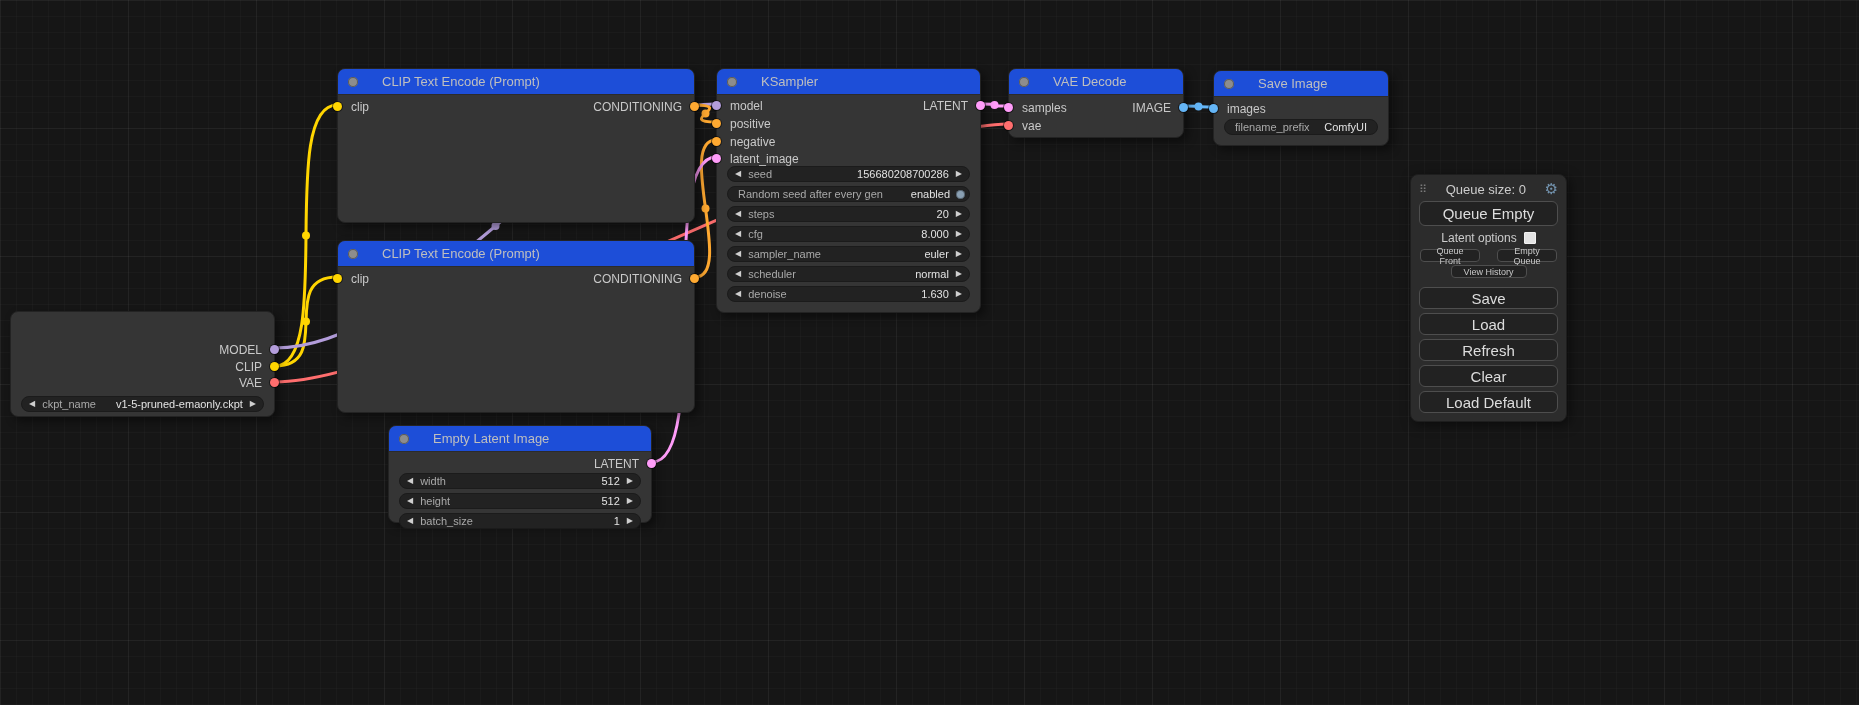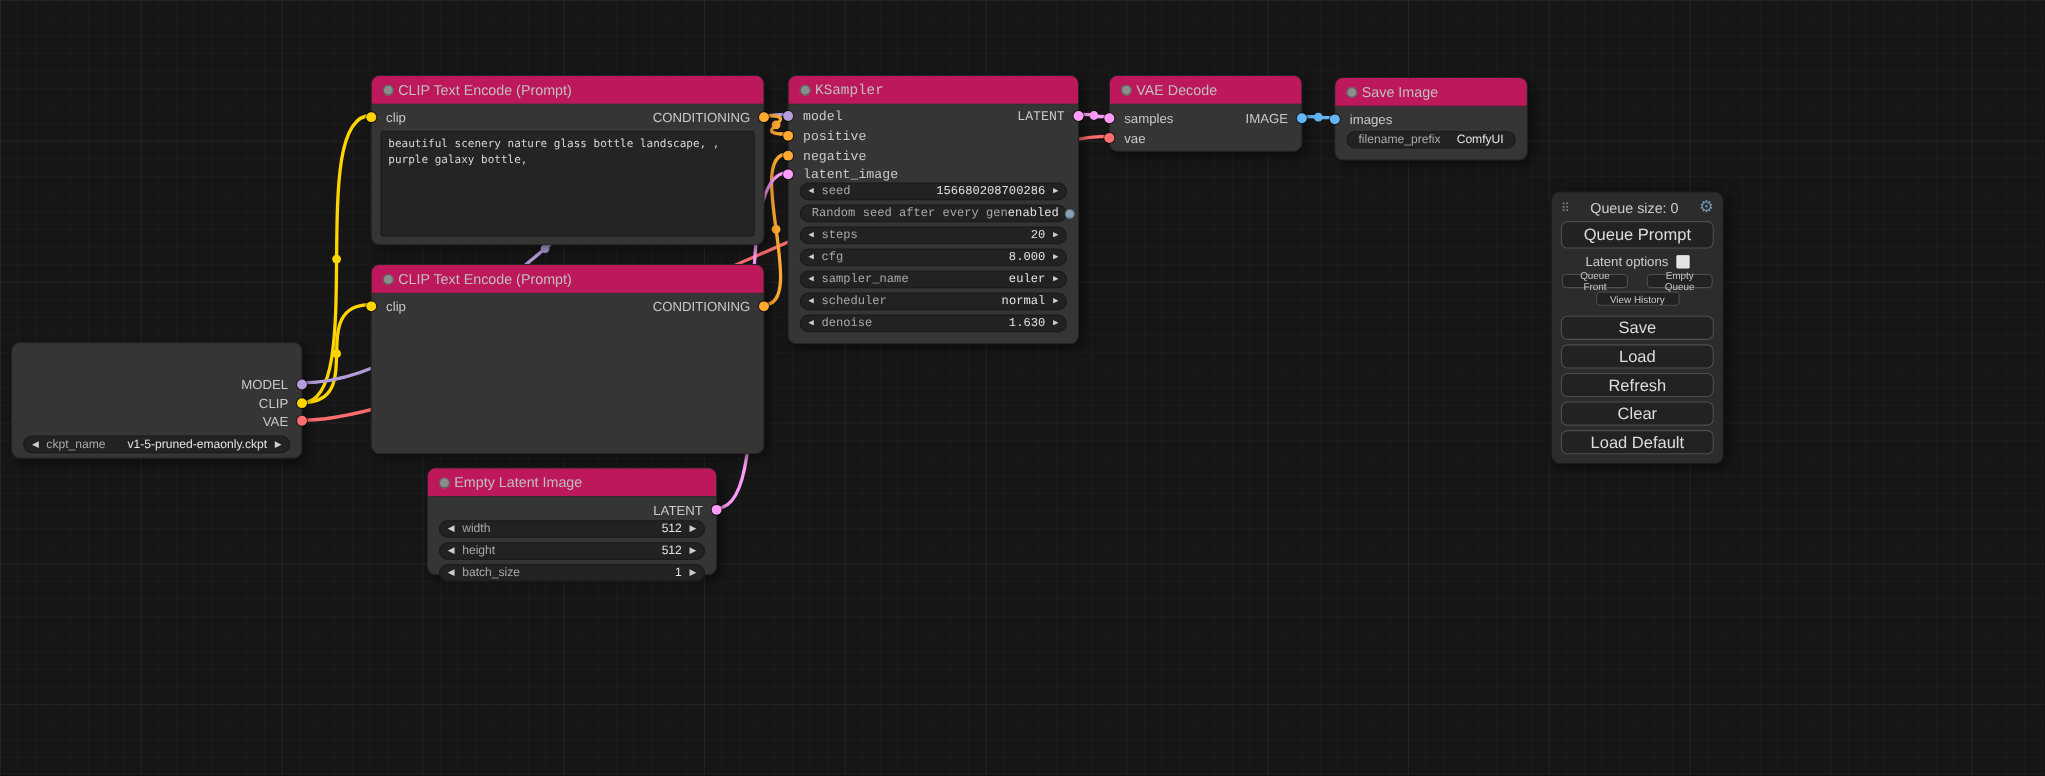--- a/index.html
+++ b/index.html
@@ -21,22 +21,22 @@
   .wire-latent{stroke:var(--c-latent);} .wire-image{stroke:var(--c-image);}
   .ld-model{fill:var(--c-model);} .ld-clip{fill:var(--c-clip);}
   .ld-vae{fill:var(--c-vae);} .ld-conditioning{fill:var(--c-conditioning);}
   .ld-latent{fill:var(--c-latent);} .ld-image{fill:var(--c-image);}
 
   .node{
     position:absolute;z-index:2;background:#353535;border:1px solid #232323;
     border-radius:8px;box-shadow:4px 4px 10px rgba(0,0,0,0.45);box-sizing:border-box;
   }
   .node-title{
-    height:26px;display:flex;align-items:center;gap:4px;padding:0 10px;
-    background:#be185d;border-radius:7px 7px 0 0;border-bottom:1px solid #2b2b2b;box-sizing:border-box;
+    height:26px;display:flex;align-items:center;gap:24px;padding:0 10px;
+    background:#1d4ed8;border-radius:7px 7px 0 0;border-bottom:1px solid #2b2b2b;box-sizing:border-box;
   }
   .collapse-dot{width:10px;height:10px;border-radius:50%;background:#8d8d8d;box-shadow:inset 0 0 0 1px #5a5a5a;flex:0 0 auto;}
   .title-text{font-size:13px;color:#bfbfbf;white-space:nowrap;}
   .dot{position:absolute;width:9px;height:9px;border-radius:50%;box-shadow:0 0 0 1px rgba(0,0,0,0.5);z-index:3;}
   .dot.in{left:-5px;} .dot.out{right:-5px;}
   .dot-model{background:var(--c-model);} .dot-clip{background:var(--c-clip);}
   .dot-vae{background:var(--c-vae);} .dot-conditioning{background:var(--c-conditioning);}
   .dot-latent{background:var(--c-latent);} .dot-image{background:var(--c-image);}
   .slot-label{position:absolute;font-size:12px;color:#c9c9c9;height:14px;line-height:14px;white-space:nowrap;}
   .slot-label.in-label{left:13px;} .slot-label.out-label{right:12px;}
@@ -127,21 +127,20 @@
 
   <div class="node" style="left:337px;top:68px;width:358px;height:155px;">
     <div class="node-title">
       <span class="collapse-dot"></span>
       <span class="title-text">CLIP Text Encode (Prompt)</span>
     </div>
     <span class="dot in dot-clip" style="top:33px"></span>
     <span class="slot-label in-label" style="top:31px">clip</span>
     <span class="slot-label out-label" style="top:31px">CONDITIONING</span>
     <span class="dot out dot-conditioning" style="top:33px"></span>
-    <div class="prompt" style="top:50px;height:96px;">beautiful scenery nature glass bottle landscape, , purple galaxy bottle,</div>
   </div>
 
   <div class="node" style="left:337px;top:240px;width:358px;height:173px;">
     <div class="node-title">
       <span class="collapse-dot"></span>
       <span class="title-text">CLIP Text Encode (Prompt)</span>
     </div>
     <span class="dot in dot-clip" style="top:33px"></span>
     <span class="slot-label in-label" style="top:31px">clip</span>
     <span class="slot-label out-label" style="top:31px">CONDITIONING</span>
@@ -171,21 +170,21 @@
     </div>
     <div class="widget" style="top:87px">
       <span class="warrow">◀</span>
       <span class="wlabel">batch_size</span>
       <span class="wspacer"></span>
       <span class="wvalue">1</span>
       <span class="warrow">▶</span>
     </div>
   </div>
 
-  <div class="node" style="left:716px;top:68px;width:265px;height:245px;font-family:Liberation Mono, monospace;">
+  <div class="node" style="left:716px;top:68px;width:265px;height:245px;">
     <div class="node-title">
       <span class="collapse-dot"></span>
       <span class="title-text">KSampler</span>
     </div>
     <span class="dot in dot-model" style="top:32px"></span>
     <span class="slot-label in-label" style="top:30px">model</span>
     <span class="slot-label out-label" style="top:30px">LATENT</span>
     <span class="dot out dot-latent" style="top:32px"></span>
     <span class="dot in dot-conditioning" style="top:50px"></span>
     <span class="slot-label in-label" style="top:48px">positive</span>
@@ -270,21 +269,21 @@
     <span class="dot in dot-vae" style="top:52px"></span>
     <span class="slot-label in-label" style="top:50px">vae</span>
   </div>
 
   <div class="menu">
     <div class="menu-header">
       <span class="drag-handle">⠿</span>
       <span class="queue-size">Queue size: 0</span>
       <span class="gear">⚙</span>
     </div>
-    <button class="btn btn-queue">Queue Prompt</button>
+    <button class="btn btn-queue">Queue Empty</button>
     <div class="extra-row">
       <span class="extra-label">Latent options</span>
       <span class="checkbox"></span>
     </div>
     <div class="small-row">
       <button class="btn btn-small">Queue Front</button>
       <button class="btn btn-small">Empty Queue</button>
     </div>
     <button class="btn btn-history">View History</button>
     <button class="btn btn-large" style="top:112px">Save</button>

